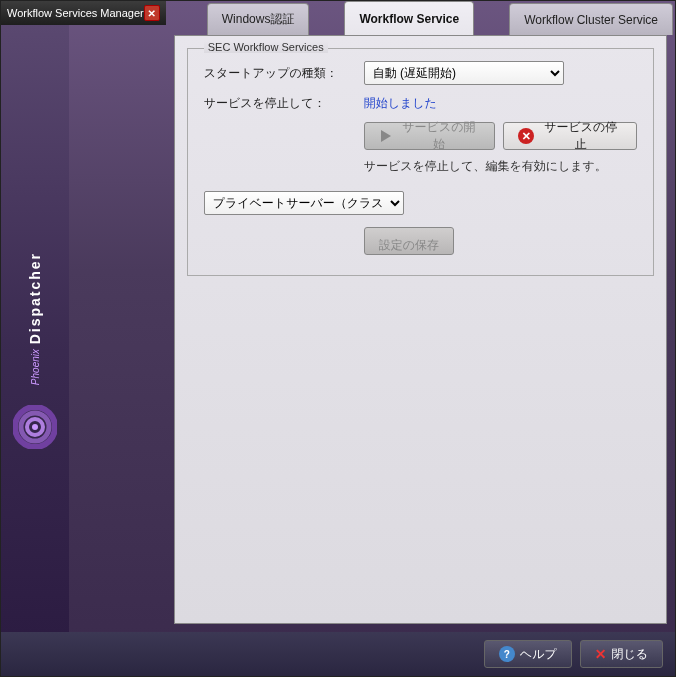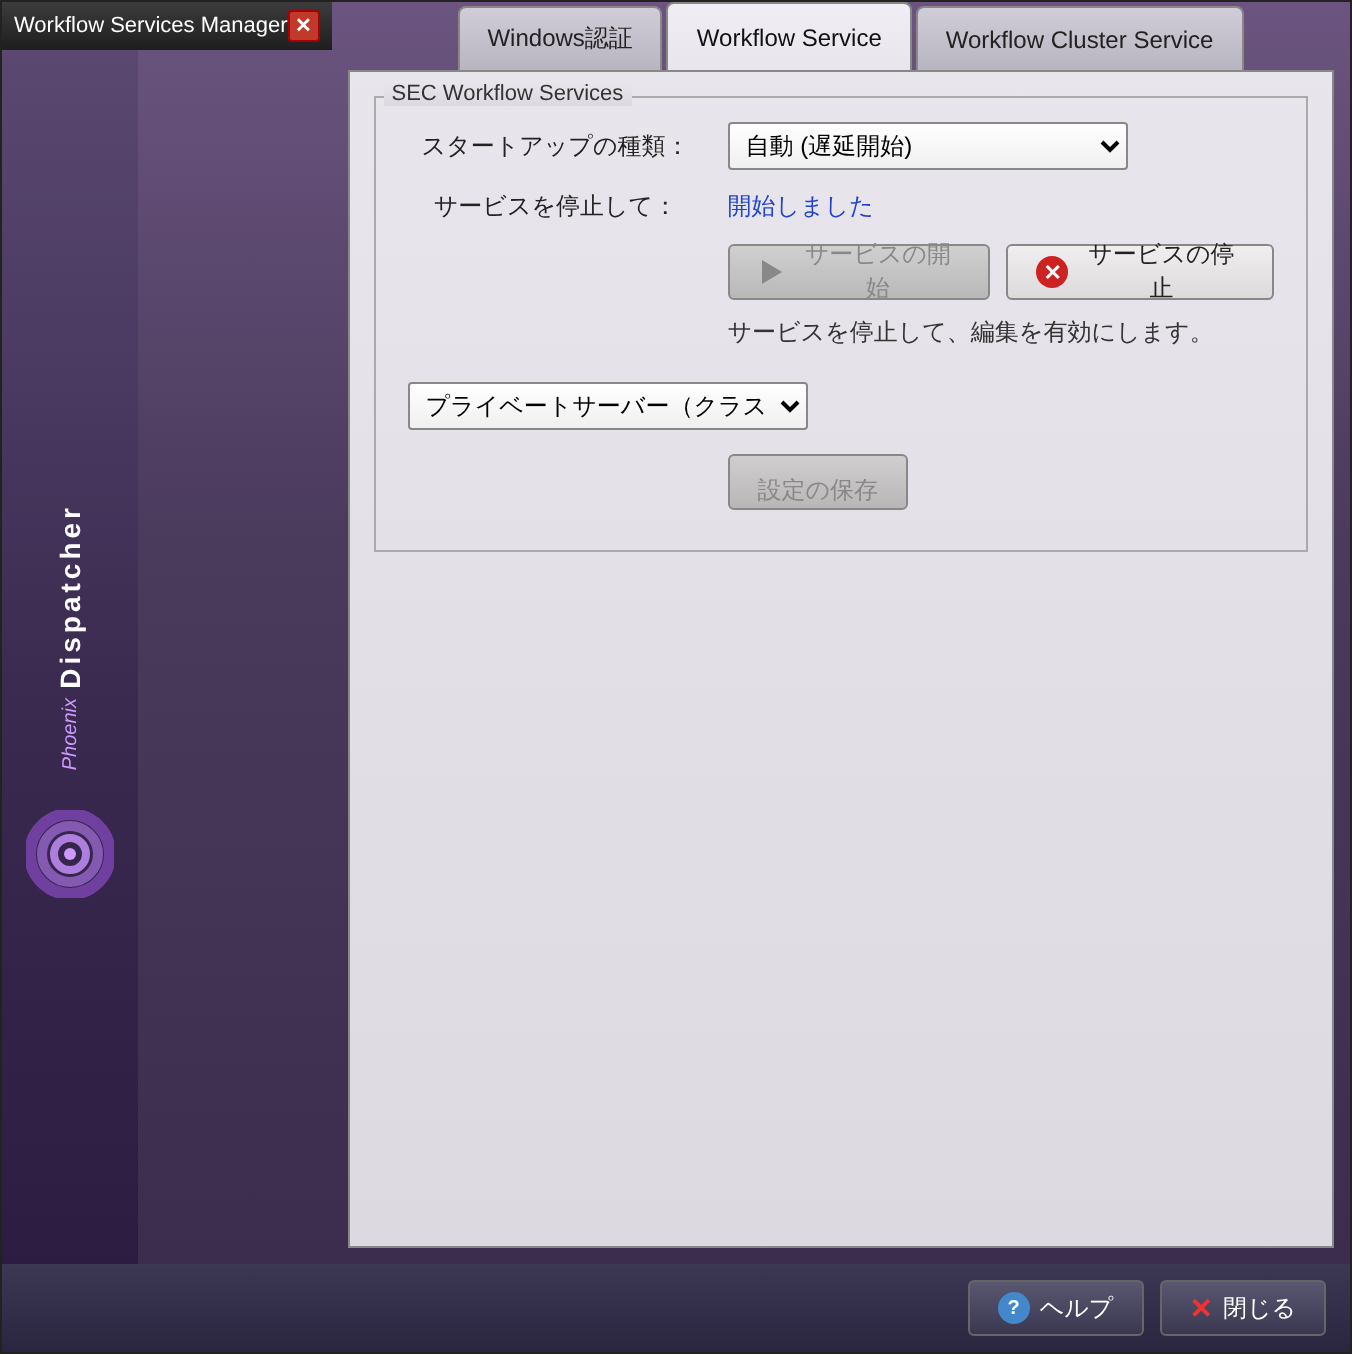--- a/index.html
+++ b/index.html
@@ -50,44 +50,45 @@
       justify-content: center;
       cursor: pointer;
       color: #fff;
       font-size: 10px;
       font-weight: bold;
     }
 
     
     .tab-bar {
       display: flex;
-      margin-left: 63px;
+      margin-left: 41px;
       margin-bottom: 0;
       align-items: flex-end;
+      justify-content: space-between;
     }
 
     .tab {
       padding: 6px 14px;
       background: linear-gradient(180deg, #d0ccd8 0%, #b8b4c0 100%);
       border: 1px solid #888;
       border-bottom: none;
       border-radius: 4px 4px 0 0;
       cursor: pointer;
       font-size: 12px;
       color: #222;
       margin-right: 2px;
       height: 32px;
       display: flex;
       align-items: center;
     }
 
     .tab.active {
       background: linear-gradient(180deg, #f0eef4 0%, #e8e6ec 100%);
       color: #111;
-      font-weight: normal;
+      font-weight: bold;
       z-index: 2;
       height: 34px;
     }
 
     
     .panel {
       background: linear-gradient(180deg, #e8e6ec 0%, #dcdae0 100%);
       border: 1px solid #888;
       flex: 1;
       margin: 0 8px 8px 8px;
@@ -98,36 +99,36 @@
     .group-box {
       border: 1px solid #aaa;
       padding: 12px 16px 20px 16px;
       position: relative;
       margin-bottom: 12px;
     }
 
     .group-box-label {
       position: absolute;
       top: -8px;
-      left: 4px;
+      left: 16px;
       background: linear-gradient(180deg, #e8e6ec 0%, #dcdae0 100%);
       padding: 0 4px;
       font-size: 11px;
       color: #333;
     }
 
     .form-row {
       display: flex;
       align-items: center;
       margin-bottom: 10px;
     }
 
     .form-label {
       width: 160px;
-      text-align: center;
+      text-align: left;
       padding-right: 12px;
       color: #222;
       font-size: 12px;
       flex-shrink: 0;
     }
 
     .form-control {
       flex: 1;
     }
 

